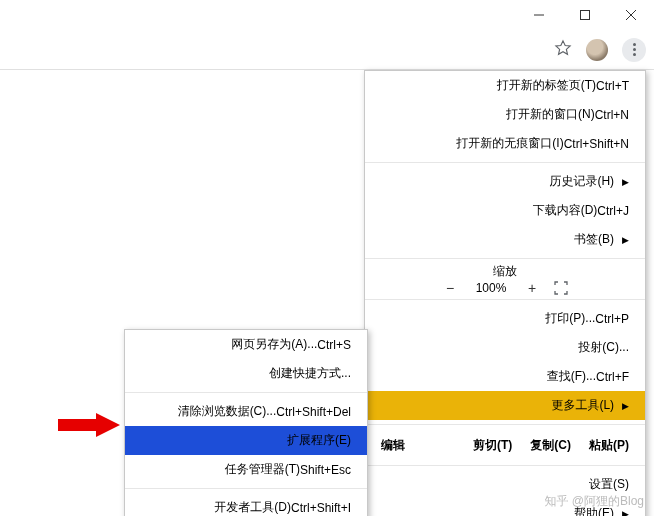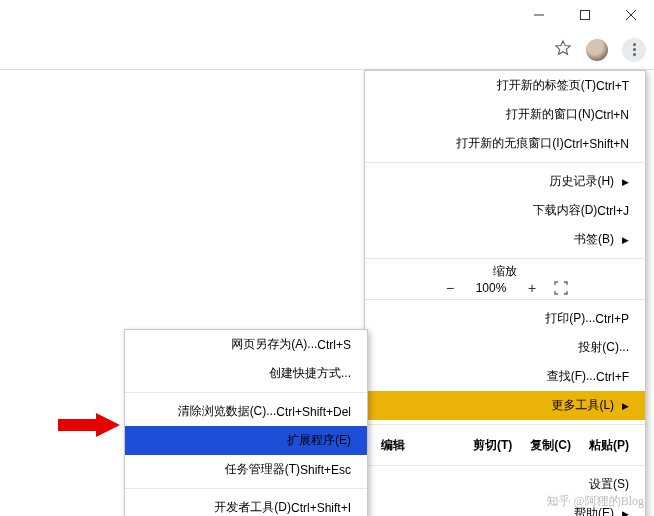--- a/index.html
+++ b/index.html
@@ -36,21 +36,21 @@
 .fs-icon { width: 14px; height: 14px; }
 .fs-icon svg { display: block; }
 
 .edit-row { display: flex; align-items: center; height: 32px; padding: 0 16px; gap: 18px; font-weight: bold; }
 .edit-label { flex: 1; }
 .edit-btn { font-size: 12px; white-space: nowrap; }
 
 .arrow { position: absolute; top: 413px; left: 58px; }
 .arrow svg { display: block; }
 
-.watermark { position: absolute; bottom: 6px; right: 10px; font-size: 12px; color: rgba(180,180,180,0.9); font-family: Liberation Serif, serif; }
+.watermark { position: absolute; bottom: 6px; right: 10px; font-size: 12px; color: rgba(180,180,180,0.9); }
 </style>
 </head>
 <body>
 
 <div class="titlebar">
   <div class="tb-btn">
     <svg viewBox="0 0 10 10">
         <line x1="0" y1="5" x2="10" y2="5" stroke="#333" stroke-width="1"></line>
       </svg>
   </div>

